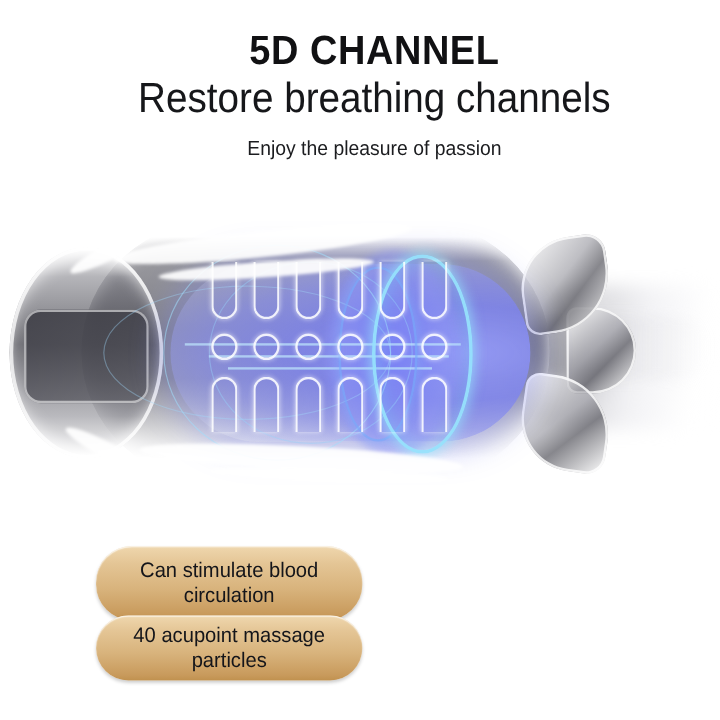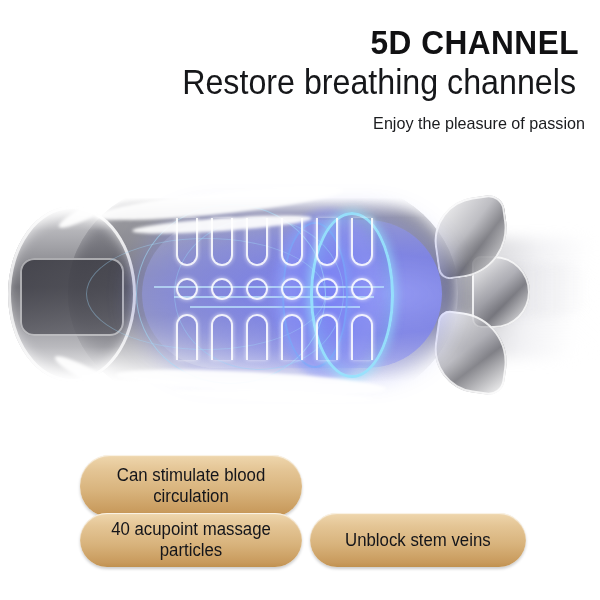--- a/index.html
+++ b/index.html
@@ -6,21 +6,21 @@
   * { margin:0; padding:0; box-sizing:border-box; }
   html,body { width:600px; height:600px; }
   body {
     background:#ffffff;
     font-family:"Liberation Sans", sans-serif;
     overflow:hidden;
     position:relative;
   }
 
   
-  #header { position:absolute; left:0; top:0; width:487px; height:150px; text-align:right; }
+  #header { position:absolute; left:12px; top:0; width:487px; height:150px; text-align:center; }
   #title-main {
     position:absolute; left:0; top:22px; width:600px;
     font-size:34px; font-weight:bold; letter-spacing:0.5px;
     color:#111113; line-height:40px;
     transform:scaleX(0.93); transform-origin:center top;
   }
   #title-sub {
     position:absolute; left:0; top:60px; width:600px;
     font-size:35px; font-weight:400; color:#16171a; line-height:44px;
     transform:scaleX(0.92); transform-origin:center top;
@@ -249,16 +249,13 @@
   </div>
 </div>
 
 <div id="pills">
   <div class="pill" id="pill-0">
     <span>Can stimulate blood circulation</span>
   </div>
   <div class="pill" id="pill-1">
     <span>40 acupoint massage particles</span>
   </div>
-  <div class="pill" id="pill-3">
-    <span>Unblock stem veins</span>
-  </div>
 </div>
 
 </body></html>

